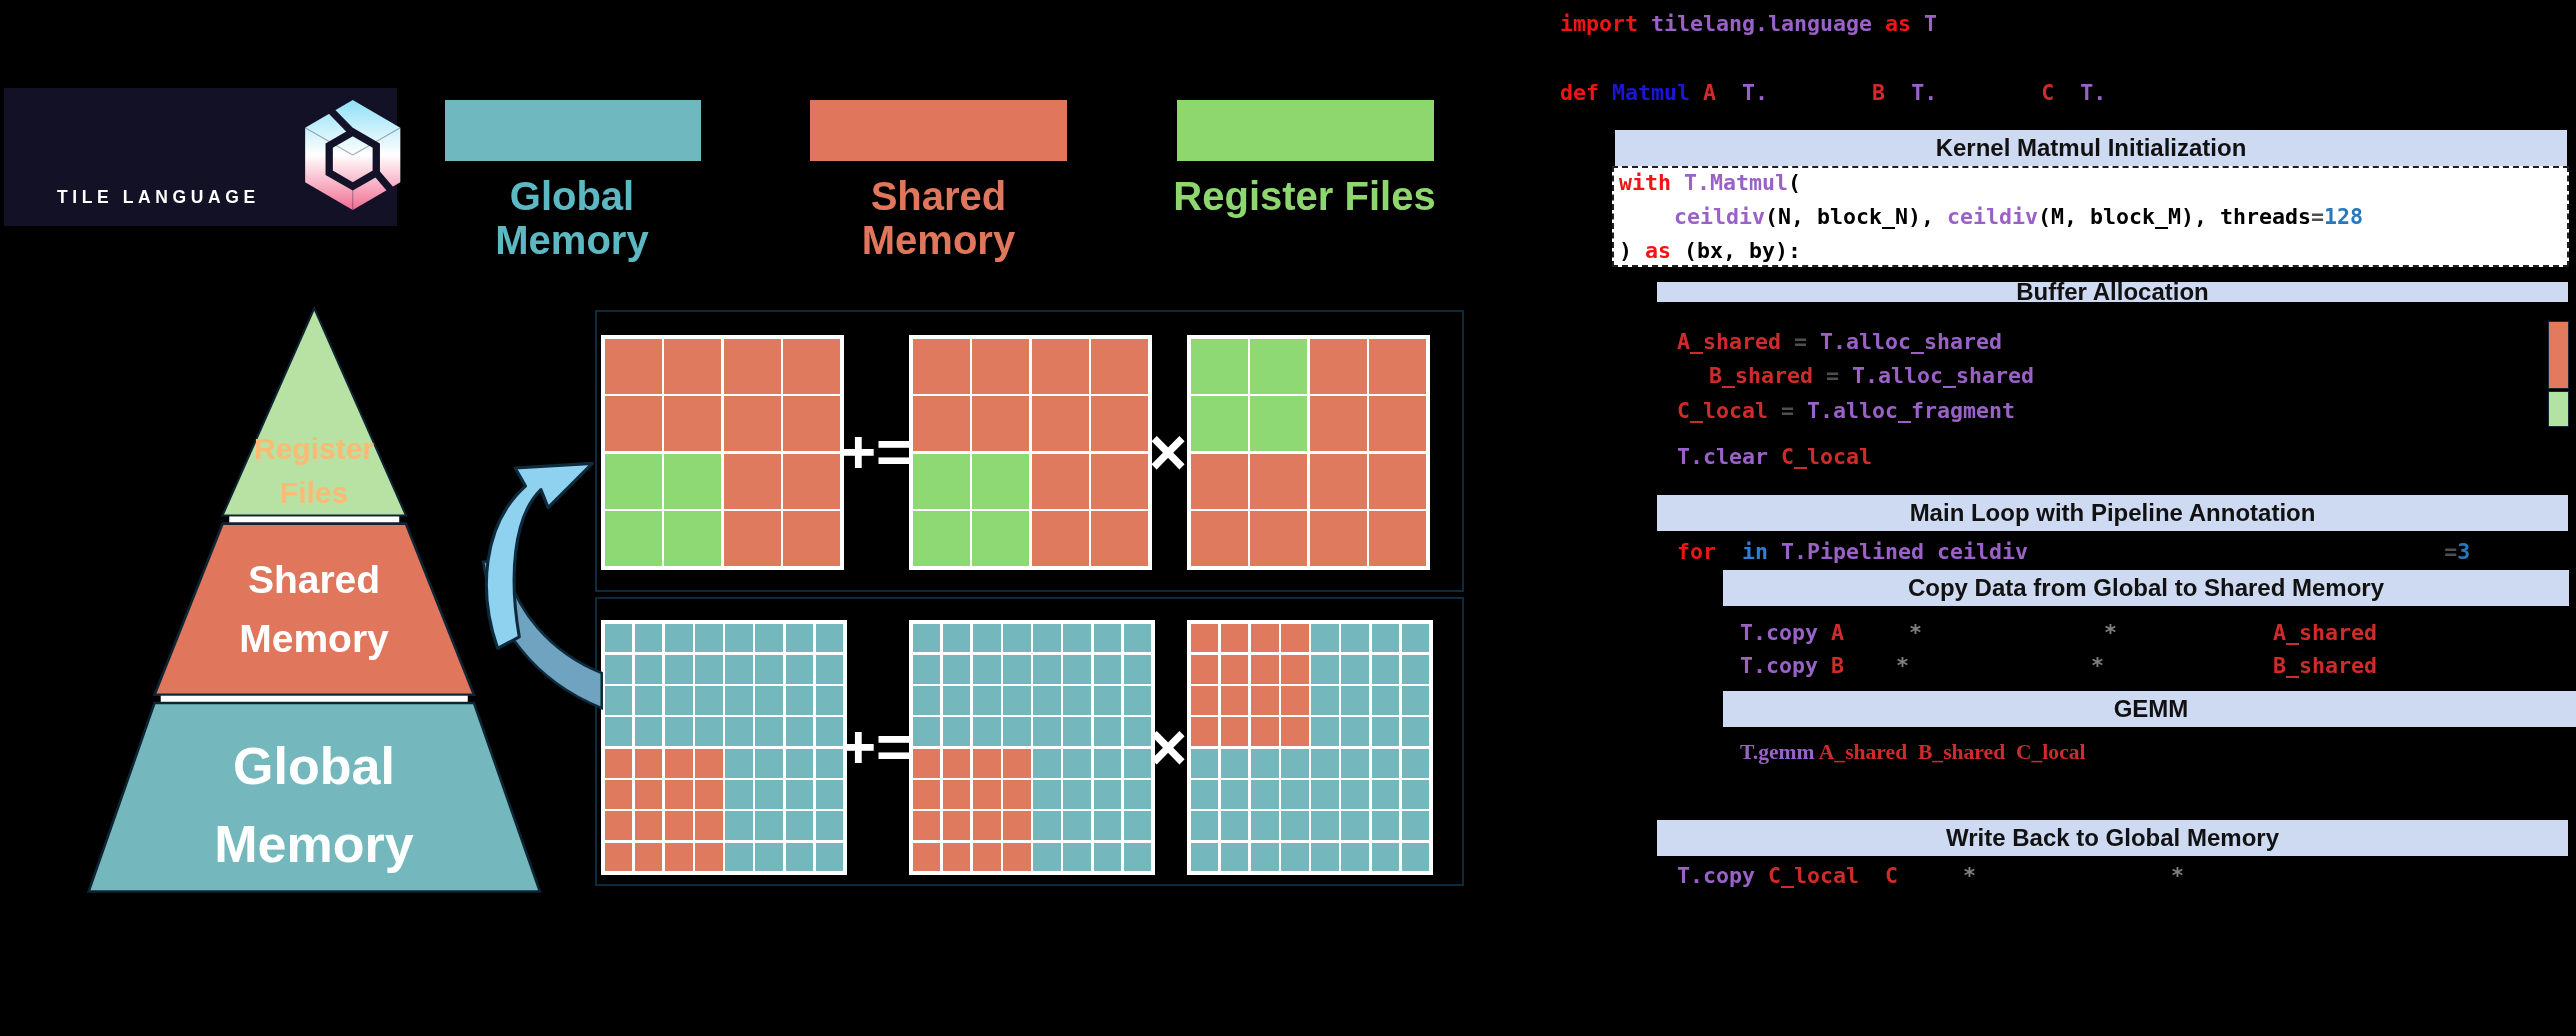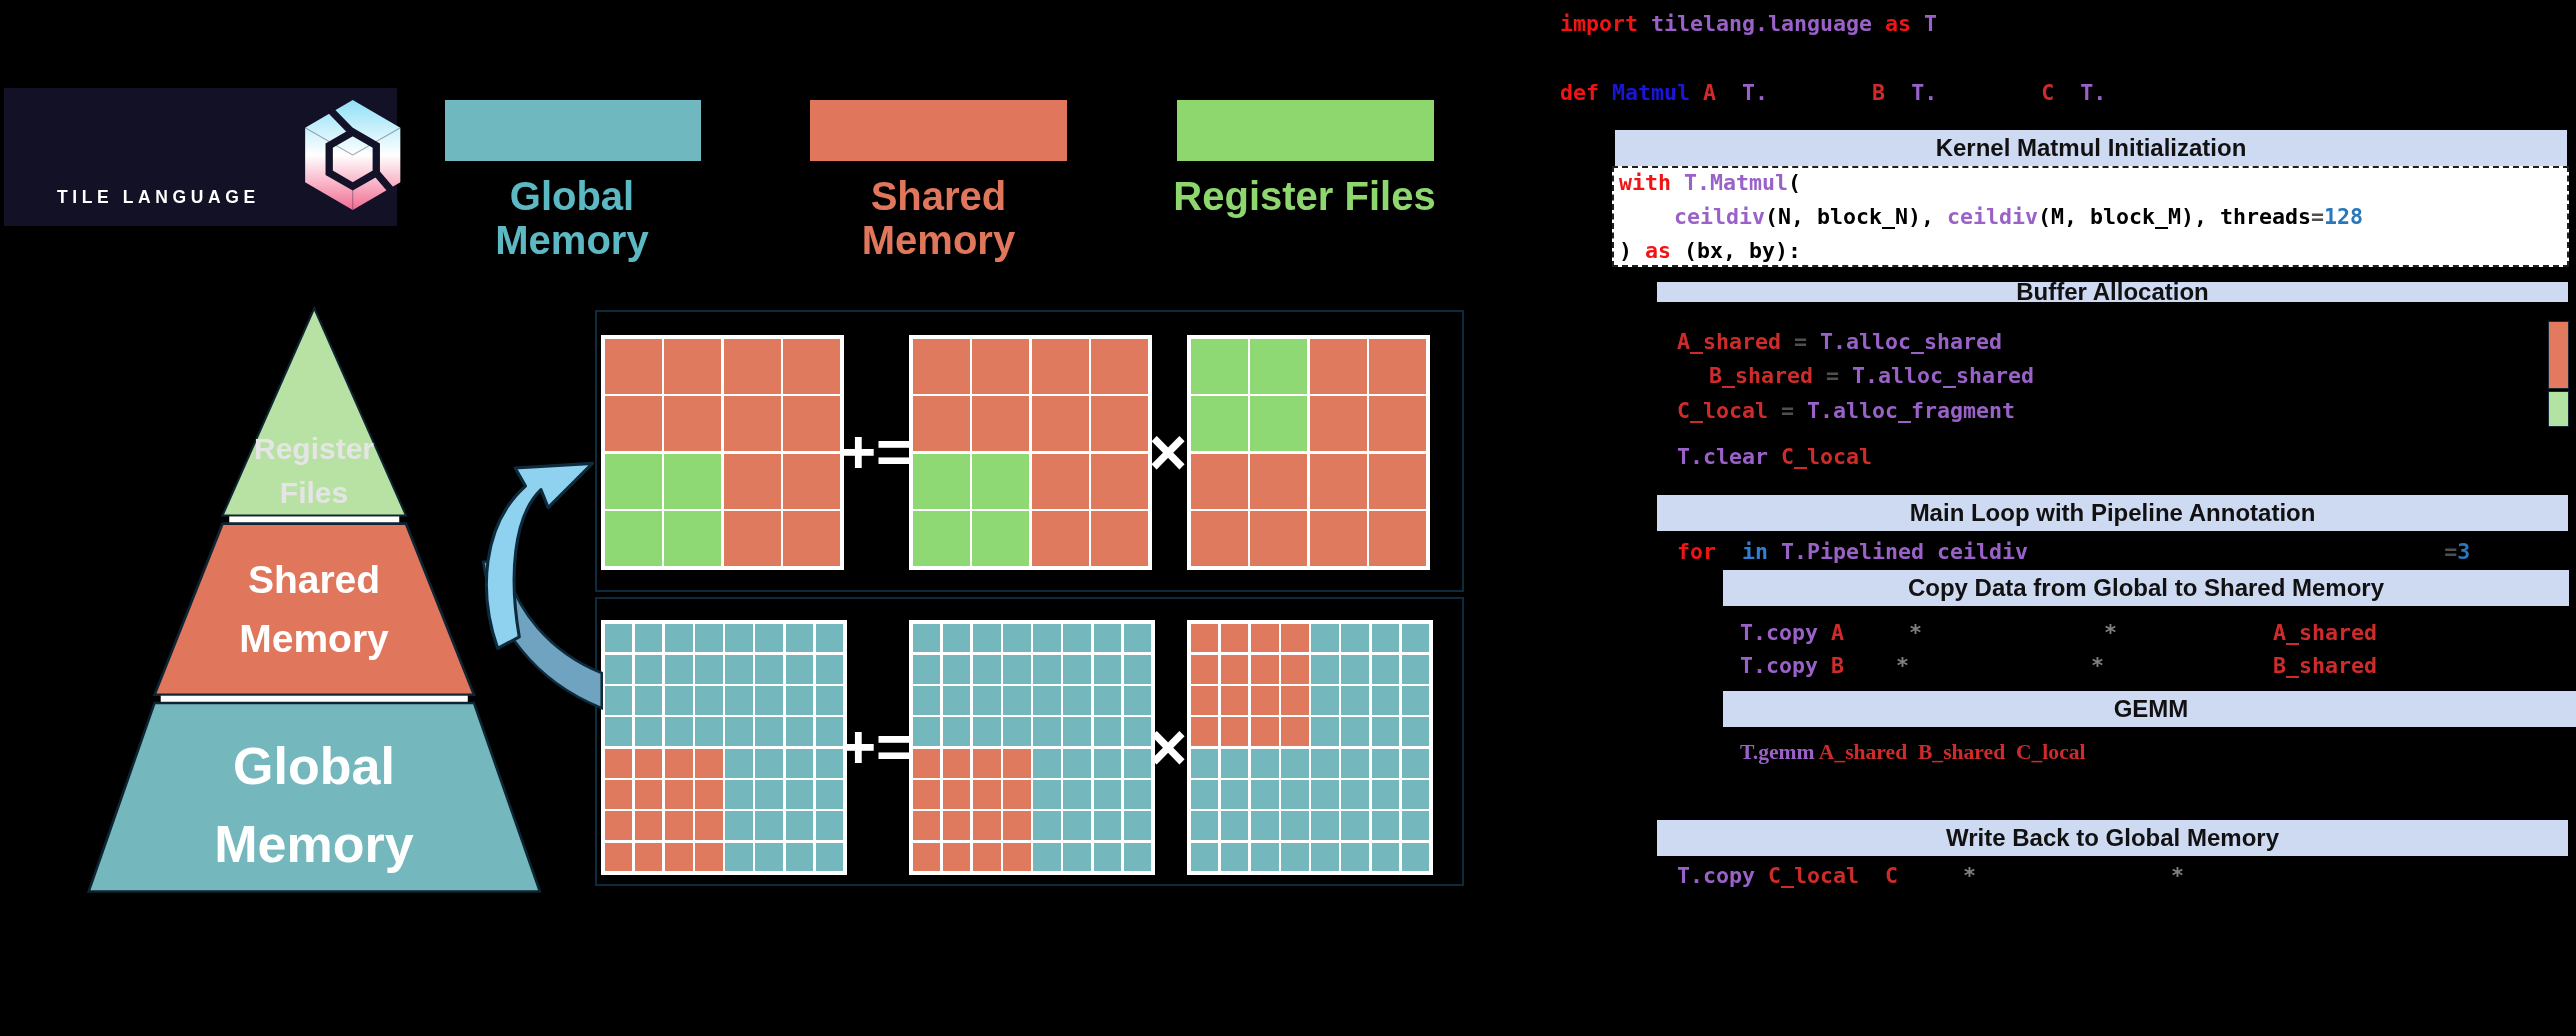--- a/index.html
+++ b/index.html
@@ -344,21 +344,21 @@
 
 <svg class="abs" style="left:0;top:0;" width="2701" height="1037" viewBox="0 0 5243 2012">
   <polygon id="pyr-green" points="610,598 788,1000 432,1000" stroke="#0f2433" stroke-width="4" fill="#b7e2a3"></polygon>
   <rect x="445" y="1002" width="330" height="13" fill="#ffffff"></rect>
   <polygon id="pyr-salmon" points="432,1016 788,1016 920,1348 300,1348" stroke="#0f2433" stroke-width="5" fill="#e0765c"></polygon>
   <rect x="312" y="1350" width="596" height="13" fill="#ffffff"></rect>
   <polygon id="pyr-teal" points="300,1364 920,1364 1048,1730 172,1730" stroke="#0f2433" stroke-width="5" fill="#74b8bd"></polygon>
   <path id="arrow-dark" d="M 938 1090 C 955 1215 1038 1322 1168 1374 L 1168 1306 C 1068 1266 1000 1185 978 1088 Z" stroke="#0e2b3d" stroke-width="5" fill="#6fa3bf"></path>
   <path id="arrow-light" d="M 966 1258 C 928 1150 936 1018 1020 943 L 1000 908 L 1150 899 L 1064 985 L 1050 950 C 996 1002 988 1120 1008 1236 Z" stroke="#0e2b3d" stroke-width="6" stroke-linejoin="round" fill="#8fd2ef"></path>
 </svg>
-<div class="abs pyr-label" id="pyr-label-0" style="color: #e5e5e5;">Register
+<div class="abs pyr-label" id="pyr-label-0" style="color: #fdba74;">Register
 Files</div>
 <div class="abs pyr-label" id="pyr-label-1" style="color: rgb(255, 255, 255);">Shared
 Memory</div>
 <div class="abs pyr-label" id="pyr-label-2" style="color: rgb(255, 255, 255);">Global
 Memory</div>
 
 <div class="abs banner" style="left:1615px;top:130px;width:952px;height:36px;">Kernel Matmul Initialization</div>
 <div class="abs" id="kernel-box"></div>
 <div class="abs banner" style="left:1657px;top:282px;width:911px;height:20px;">Buffer Allocation</div>
 <div class="abs banner" style="left:1657px;top:495px;width:911px;height:36px;">Main Loop with Pipeline Annotation</div>

